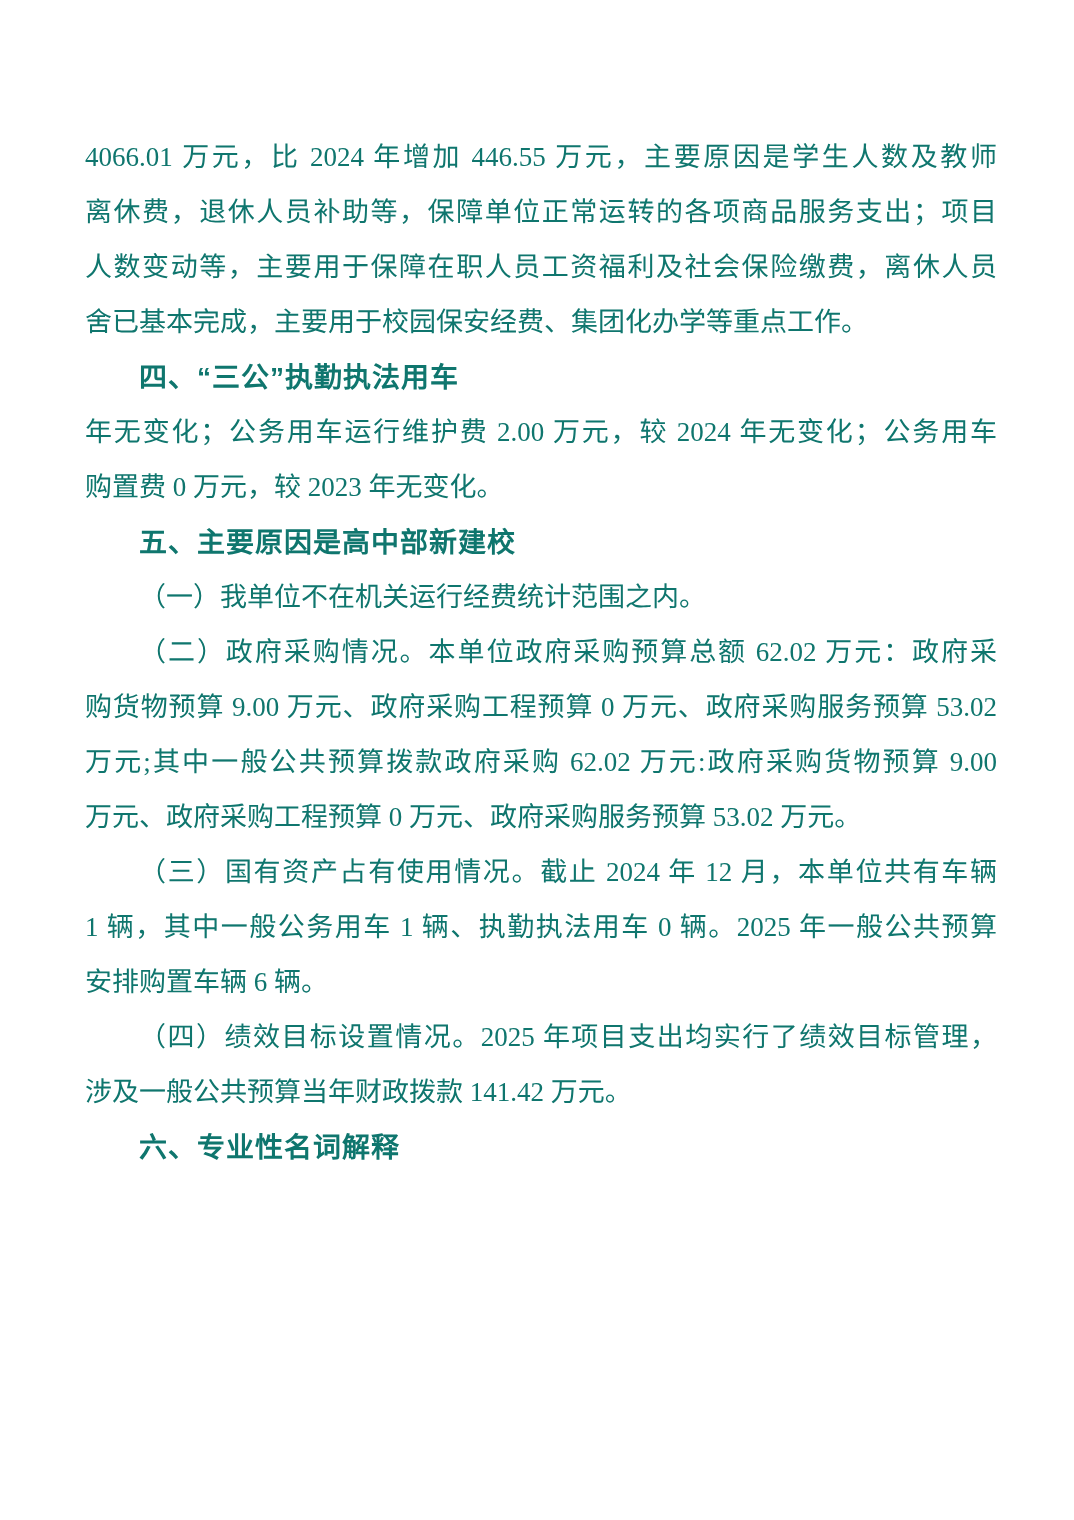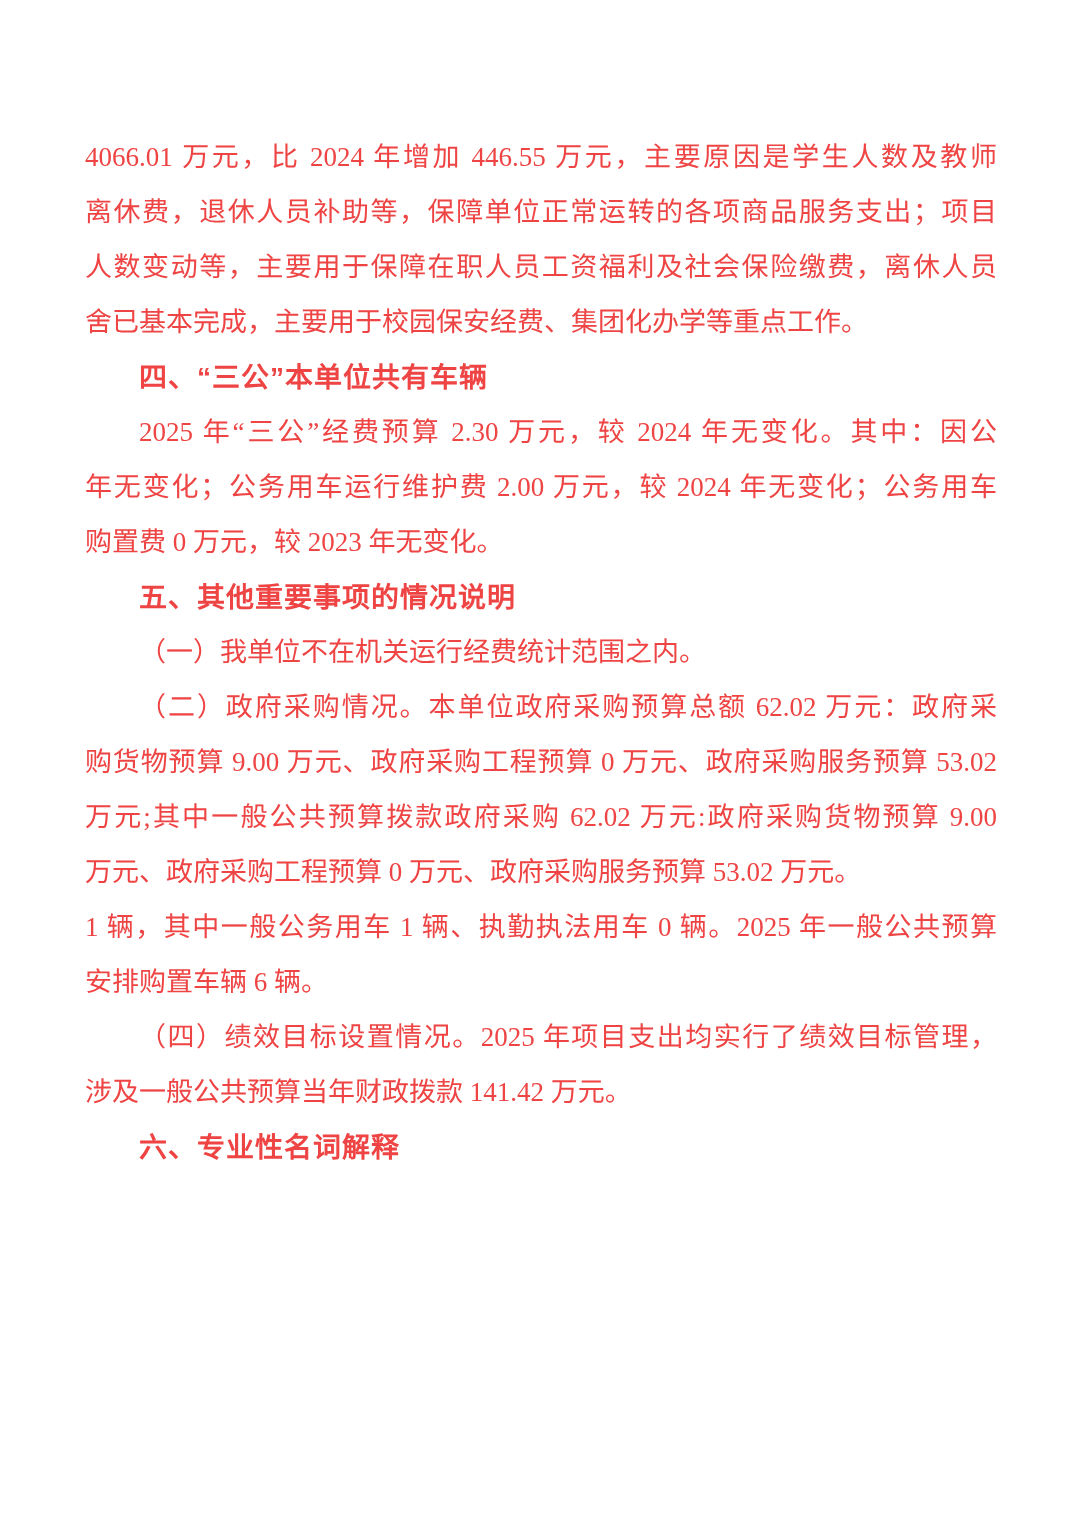--- a/index.html
+++ b/index.html
@@ -18,21 +18,21 @@
   .content {
     position: absolute;
     left: 85px;
     top: 130px;
     width: 912px;
   }
   .line {
     font-family: "Liberation Serif", "DejaVu Serif", serif;
     font-size: 27px;
     line-height: 55px;
-    color: #ef4444;
+    color: #0f766e;
     text-align: justify;
     text-justify: inter-ideograph;
   }
   .line.fill {
     text-align-last: justify;
   }
   .line.indent {
     text-indent: 54px;
   }
   .line.heading {
@@ -44,29 +44,29 @@
 </style>
 </head>
 <body style="background: rgb(255, 255, 255);">
 
 <div class="page" style="background: rgb(255, 255, 255);">
   <div class="content" style="color: rgb(17, 17, 17);">
       <div class="line body fill">4066.01 万元，比 2024 年增加 446.55 万元，主要原因是学生人数及教师</div>
       <div class="line body fill">离休费，退休人员补助等，保障单位正常运转的各项商品服务支出；项目</div>
       <div class="line body fill">人数变动等，主要用于保障在职人员工资福利及社会保险缴费，离休人员</div>
       <div class="line body">舍已基本完成，主要用于校园保安经费、集团化办学等重点工作。</div>
-      <div class="line heading indent">四、“三公”本单位共有车辆</div>
-      <div class="line body indent fill">2025 年“三公”经费预算 2.30 万元，较 2024 年无变化。其中：因公</div>
+      <div class="line heading indent">四、“三公”执勤执法用车</div>
       <div class="line body fill">年无变化；公务用车运行维护费 2.00 万元，较 2024 年无变化；公务用车</div>
       <div class="line body">购置费 0 万元，较 2023 年无变化。</div>
-      <div class="line heading indent">五、其他重要事项的情况说明</div>
+      <div class="line heading indent">五、主要原因是高中部新建校</div>
       <div class="line body indent">（一）我单位不在机关运行经费统计范围之内。</div>
       <div class="line body indent fill">（二）政府采购情况。本单位政府采购预算总额 62.02 万元：政府采</div>
       <div class="line body fill">购货物预算 9.00 万元、政府采购工程预算 0 万元、政府采购服务预算 53.02</div>
       <div class="line body fill">万元;其中一般公共预算拨款政府采购 62.02 万元:政府采购货物预算 9.00</div>
       <div class="line body">万元、政府采购工程预算 0 万元、政府采购服务预算 53.02 万元。</div>
+      <div class="line body indent fill">（三）国有资产占有使用情况。截止 2024 年 12 月，本单位共有车辆</div>
       <div class="line body fill">1 辆，其中一般公务用车 1 辆、执勤执法用车 0 辆。2025 年一般公共预算</div>
       <div class="line body">安排购置车辆 6 辆。</div>
       <div class="line body indent fill">（四）绩效目标设置情况。2025 年项目支出均实行了绩效目标管理，</div>
       <div class="line body">涉及一般公共预算当年财政拨款 141.42 万元。</div>
       <div class="line heading indent">六、专业性名词解释</div>
     </div>
 </div>
 
 </body></html>

